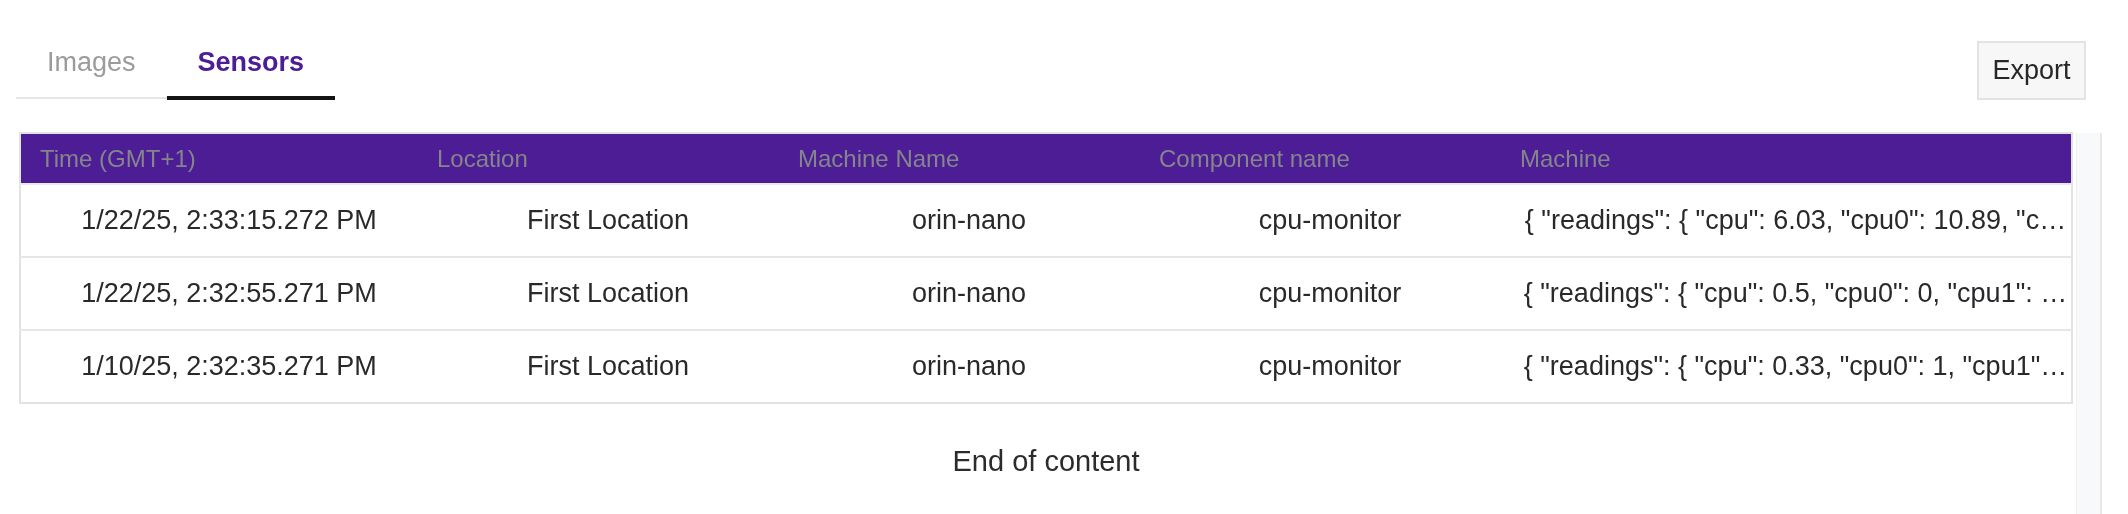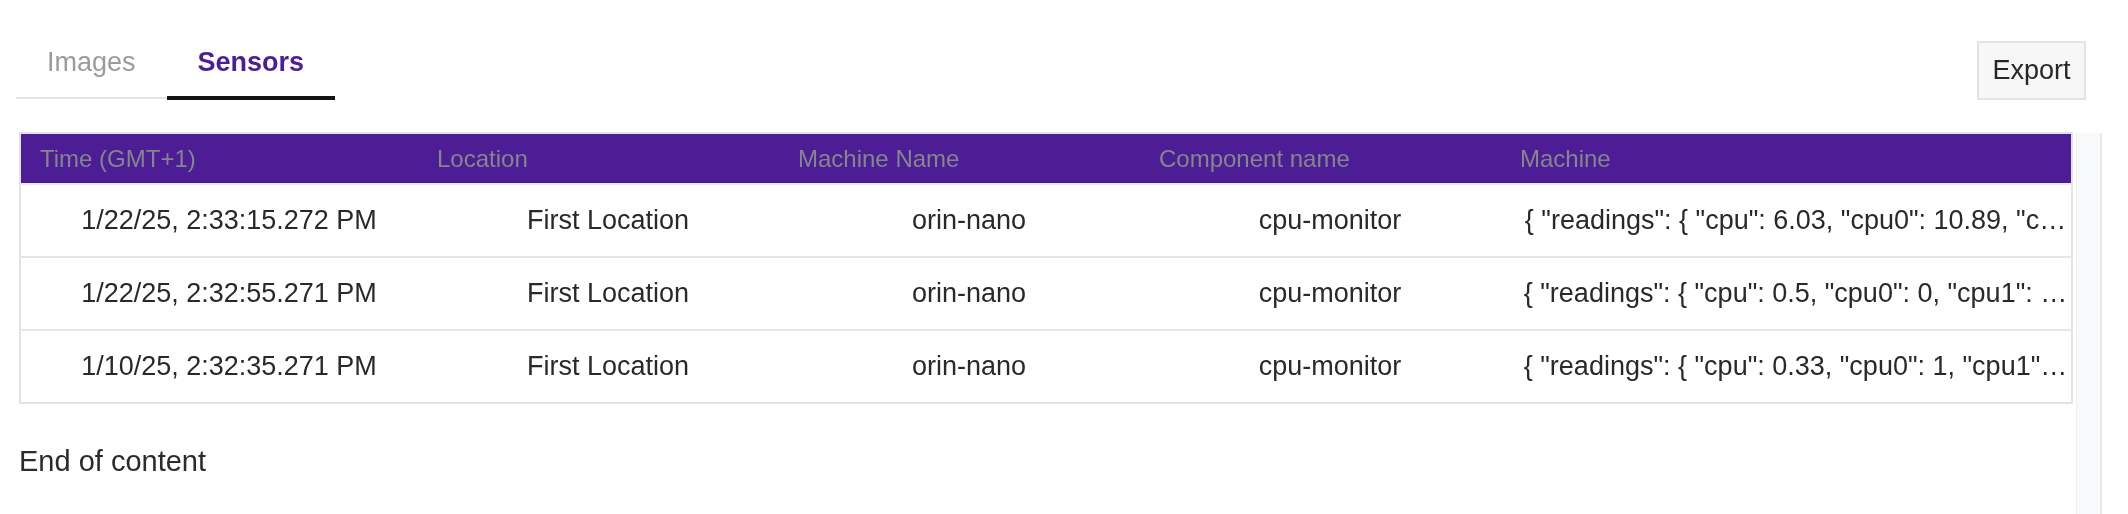--- a/index.html
+++ b/index.html
@@ -100,21 +100,21 @@
     background: #f8f9fa;
     border-left: 1px solid #f0f0f0;
     border-right: 2px solid #e8e8e8;
   }
 
   
   .end-message {
     position: absolute;
     left: 19px; top: 446px;
     width: 2054px;
-    text-align: left;
+    text-align: center;
     font-size: 29px;
     line-height: 30px;
     color: #2b2b2b;
   }
 </style>
 </head>
 <body>
 
 <nav class="tabs">
   <div class="tab">Images</div>

